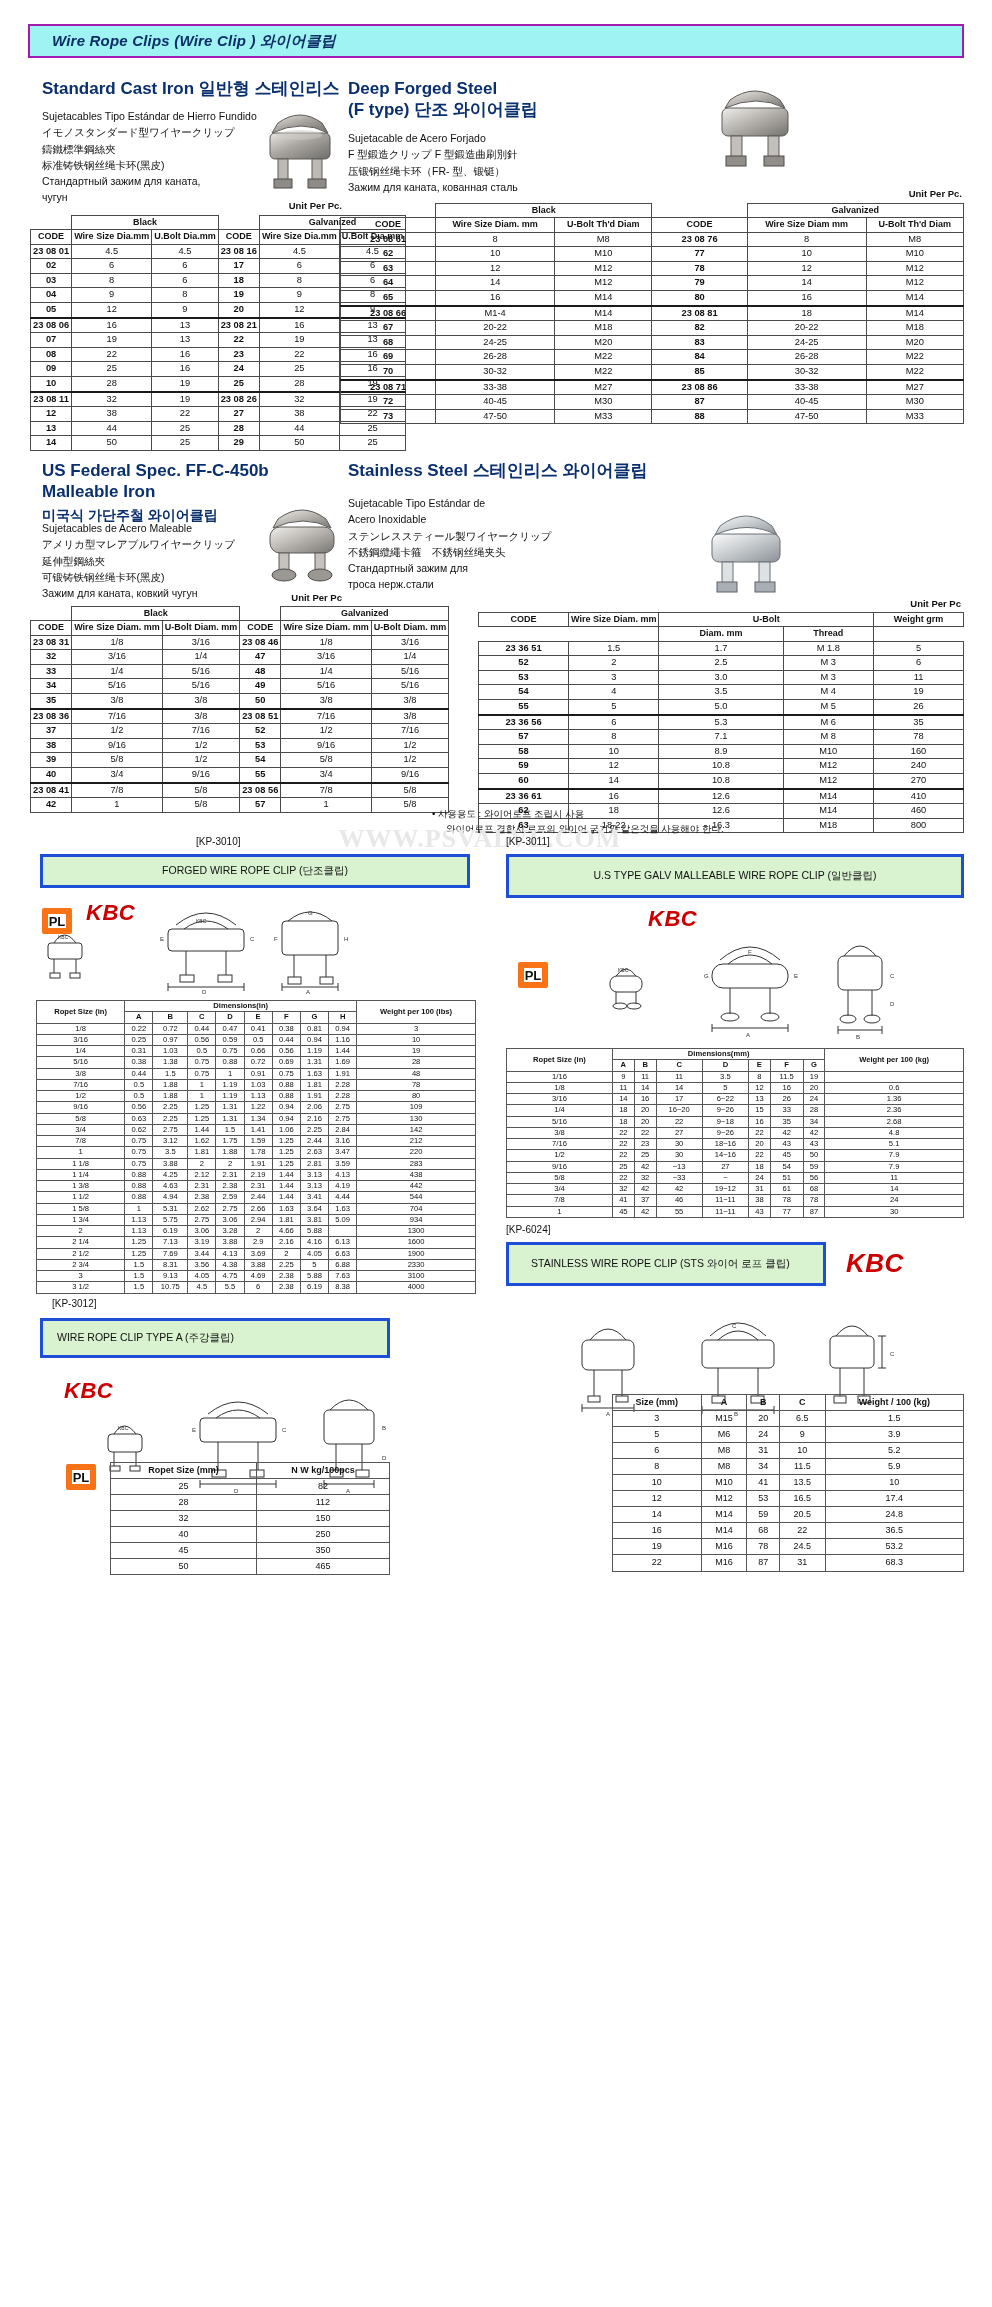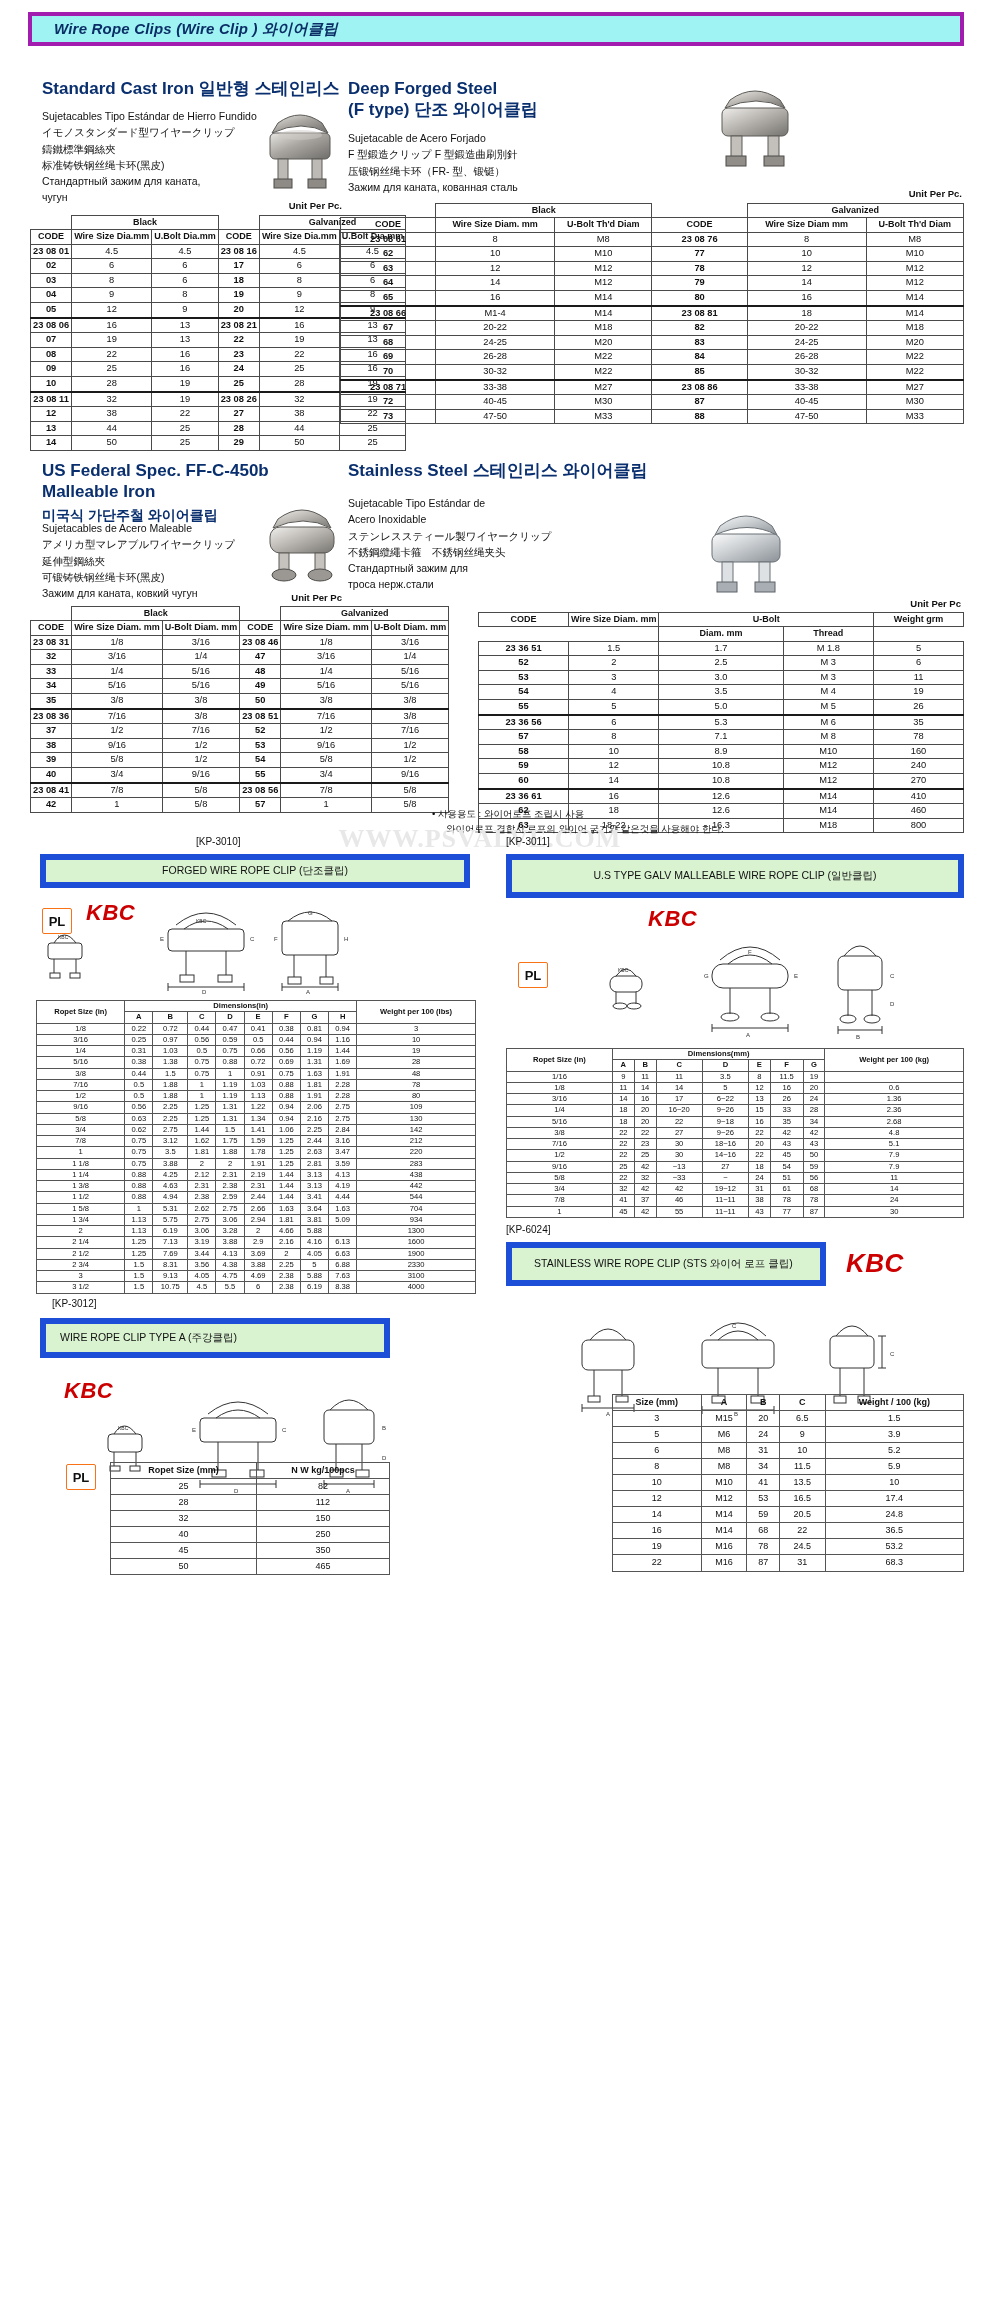--- a/index.html
+++ b/index.html
@@ -14,23 +14,23 @@
   .page {
     position: relative;
     width: 992px;
     height: 2307px;
     background: #fff;
     overflow: hidden;
   }
 
   
   .banner {
-    position:absolute; left:28px; top:12px; width:936px; height:34px;
+    position:absolute; left:28px; top:24px; width:936px; height:34px;
     background:#9ff3f2;
-    border:4px solid #a21caf;
+    border:2px solid #a21caf;
     display:flex; align-items:center;
   }
   .banner .title {
     font-style: italic; font-weight: bold; font-size: 15px;
     color:#0b2e66; padding-left:22px; letter-spacing:.2px;
   }
 
   
   .sec-title {
     font-weight: bold; font-size: 17px; color:#0a2f6e;
@@ -66,27 +66,27 @@
   .photo { position:absolute; }
   .photo svg { display:block; }
 
   
   .draw-box { position:absolute; }
   .kbc {
     font-weight:bold; font-style:italic; color:#cc0000; font-size:22px;
     letter-spacing:.5px;
   }
   .pl-badge {
-    width:30px;height:26px;border:1px solid #f97316;border-radius:2px;
+    width:30px;height:26px;border:6px solid #f97316;border-radius:2px;
     display:flex;align-items:center;justify-content:center;
     font-weight:bold;font-size:13px;color:#111;background:#fff;
   }
   .kp-tag { font-size:10px; color:#111; }
   .green-cap {
-    background:#d9f2d0; border:6px solid #1d4ed8;
+    background:#d9f2d0; border:3px solid #1d4ed8;
     font-size:10.5px; color:#111; padding:6px 8px; line-height:1.5;
   }
   .watermark {
     position:absolute; left:200px; top:824px; width:560px;
     text-align:center; font-size:26px; font-weight:bold;
     color:#e8e8e8; letter-spacing:1px;
     font-family:"Liberation Serif", serif;
   }
   .note-line { font-size:9.5px; color:#111; line-height:1.6; }
 

